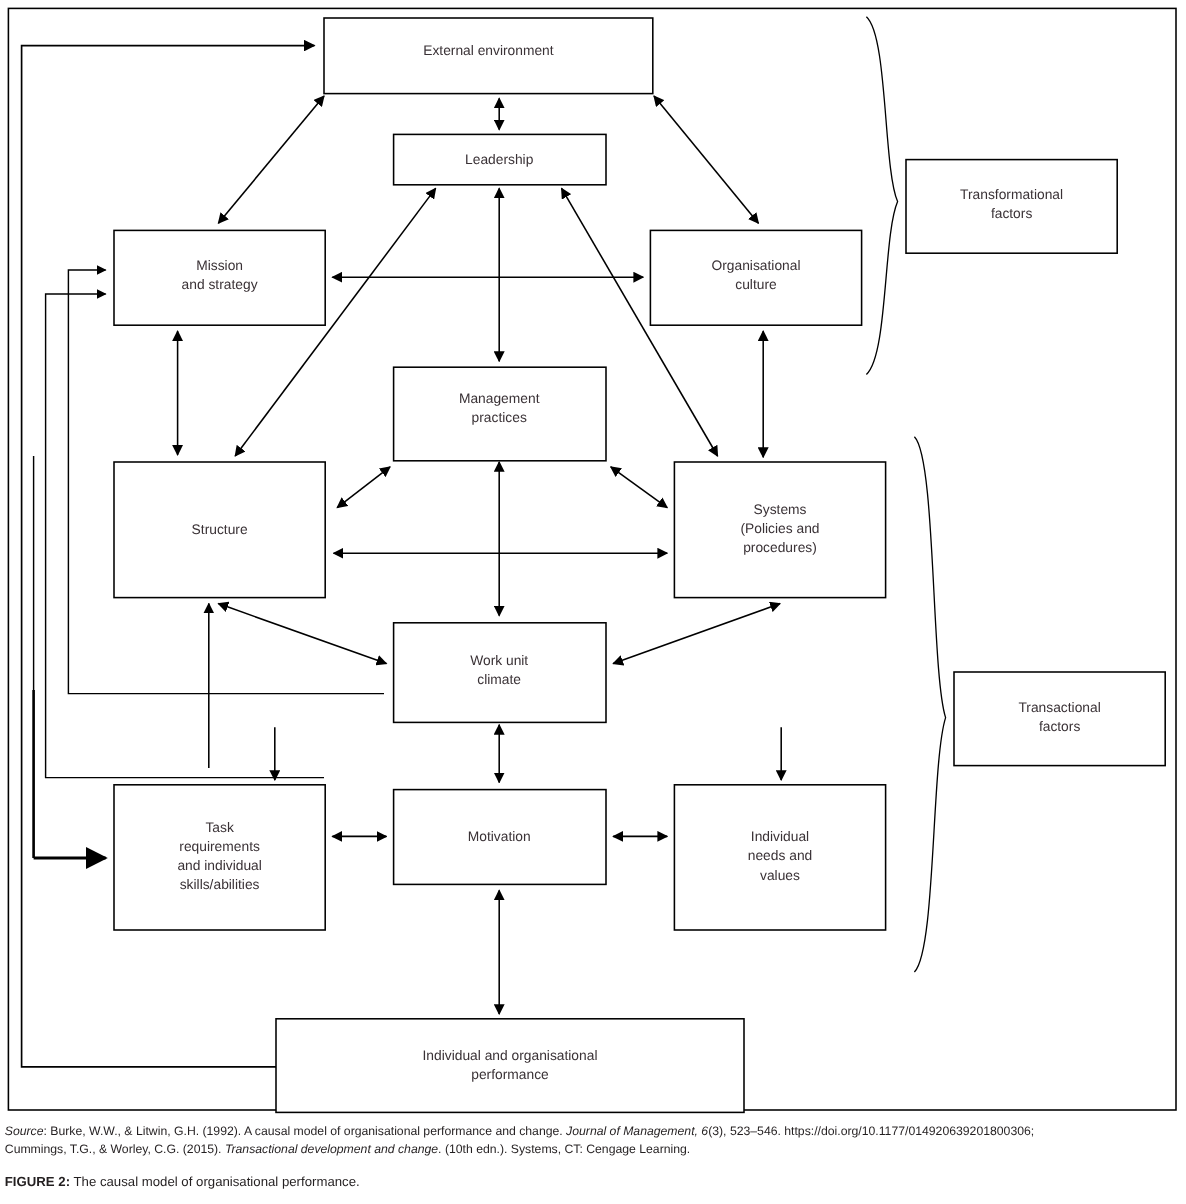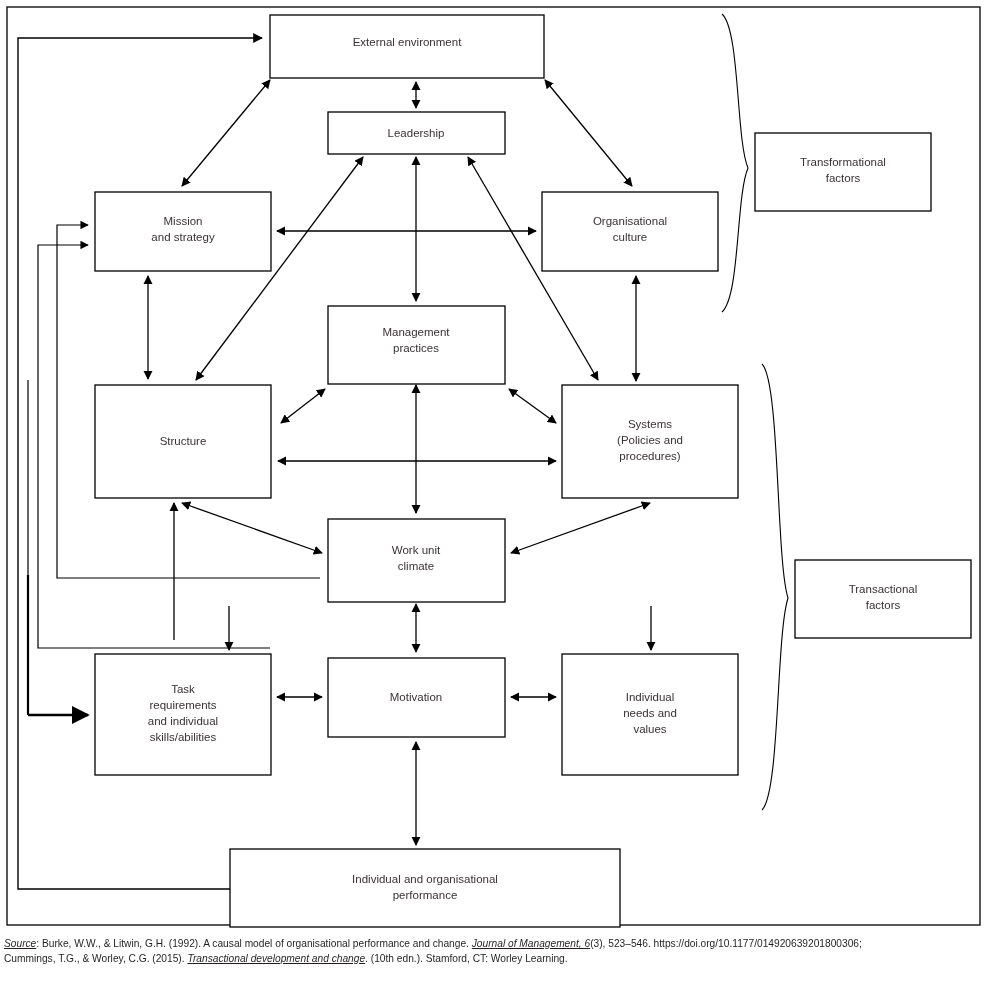--- a/index.html
+++ b/index.html
@@ -2,21 +2,21 @@
 <html><head>
 <meta charset="utf-8">
 <style>
   html,body{margin:0;padding:0;background:#ffffff;}
   body{width:988px;height:1003px;font-family:"Liberation Sans",sans-serif;color:#231f20;}
   #root{position:relative;width:984px;height:1003px;overflow:hidden;}
   svg#diagram{position:absolute;left:0;top:0;width:988px;height:1003px;}
   .boxtext{font-family:"Liberation Sans",sans-serif;font-size:11.5px;fill:#3a3236;text-anchor:middle;}
   .src{position:absolute;left:4px;top:937px;width:980px;font-size:10.2px;line-height:14.5px;color:#231f20;}
   .figline{position:absolute;left:4px;top:978px;width:980px;font-size:11px;line-height:15px;color:#231f20;}
-  .it{font-style:italic;text-decoration:underline;}
+  .it{font-style:italic;}
   .bd{font-weight:bold;}
 </style>
 </head>
 <body>
 
 <div id="root">
 
   <svg id="diagram" viewBox="0 0 988 1003">
     <defs>
       <marker id="ah" viewBox="0 0 10 10" refX="9" refY="5" markerWidth="7" markerHeight="7" orient="auto-start-reverse">
@@ -147,17 +147,21 @@
       <text x="843" y="166">Transformational</text>
       <text x="843" y="182">factors</text>
 
       <text x="883" y="593">Transactional</text>
       <text x="883" y="609">factors</text>
     </g>
   </svg>
 
   <div class="src">
     <span class="it">Source</span><span>: Burke, W.W., &amp; Litwin, G.H. (1992). A causal model of organisational performance and change. </span><span class="it">Journal of Management, 6</span><span>(3), 523–546. https://doi.org/10.1177/014920639201800306;</span><br>
-    <span>Cummings, T.G., &amp; Worley, C.G. (2015). </span><span class="it">Transactional development and change</span><span>. (10th edn.). Stamford, CT: Worley Learning.</span>
+    <span>Cummings, T.G., &amp; Worley, C.G. (2015). </span><span class="it">Transactional development and change</span><span>. (10th edn.). Systems, CT: Cengage Learning.</span>
   </div>
 
+  <div class="figline">
+    <span class="bd">FIGURE 2:</span>
+    <span>The causal model of organisational performance.</span>
+  </div>
 
 </div>
 
 </body></html>

